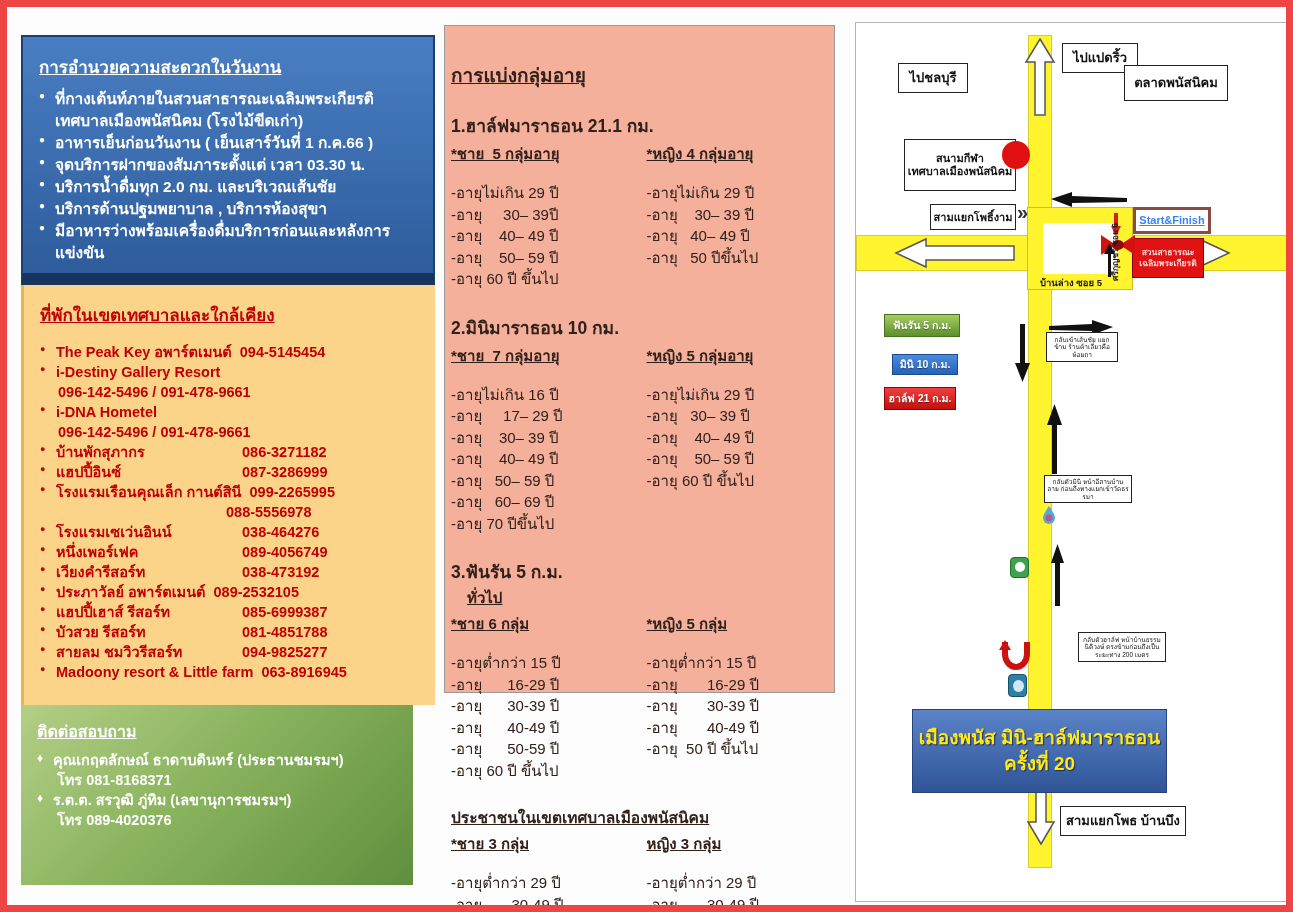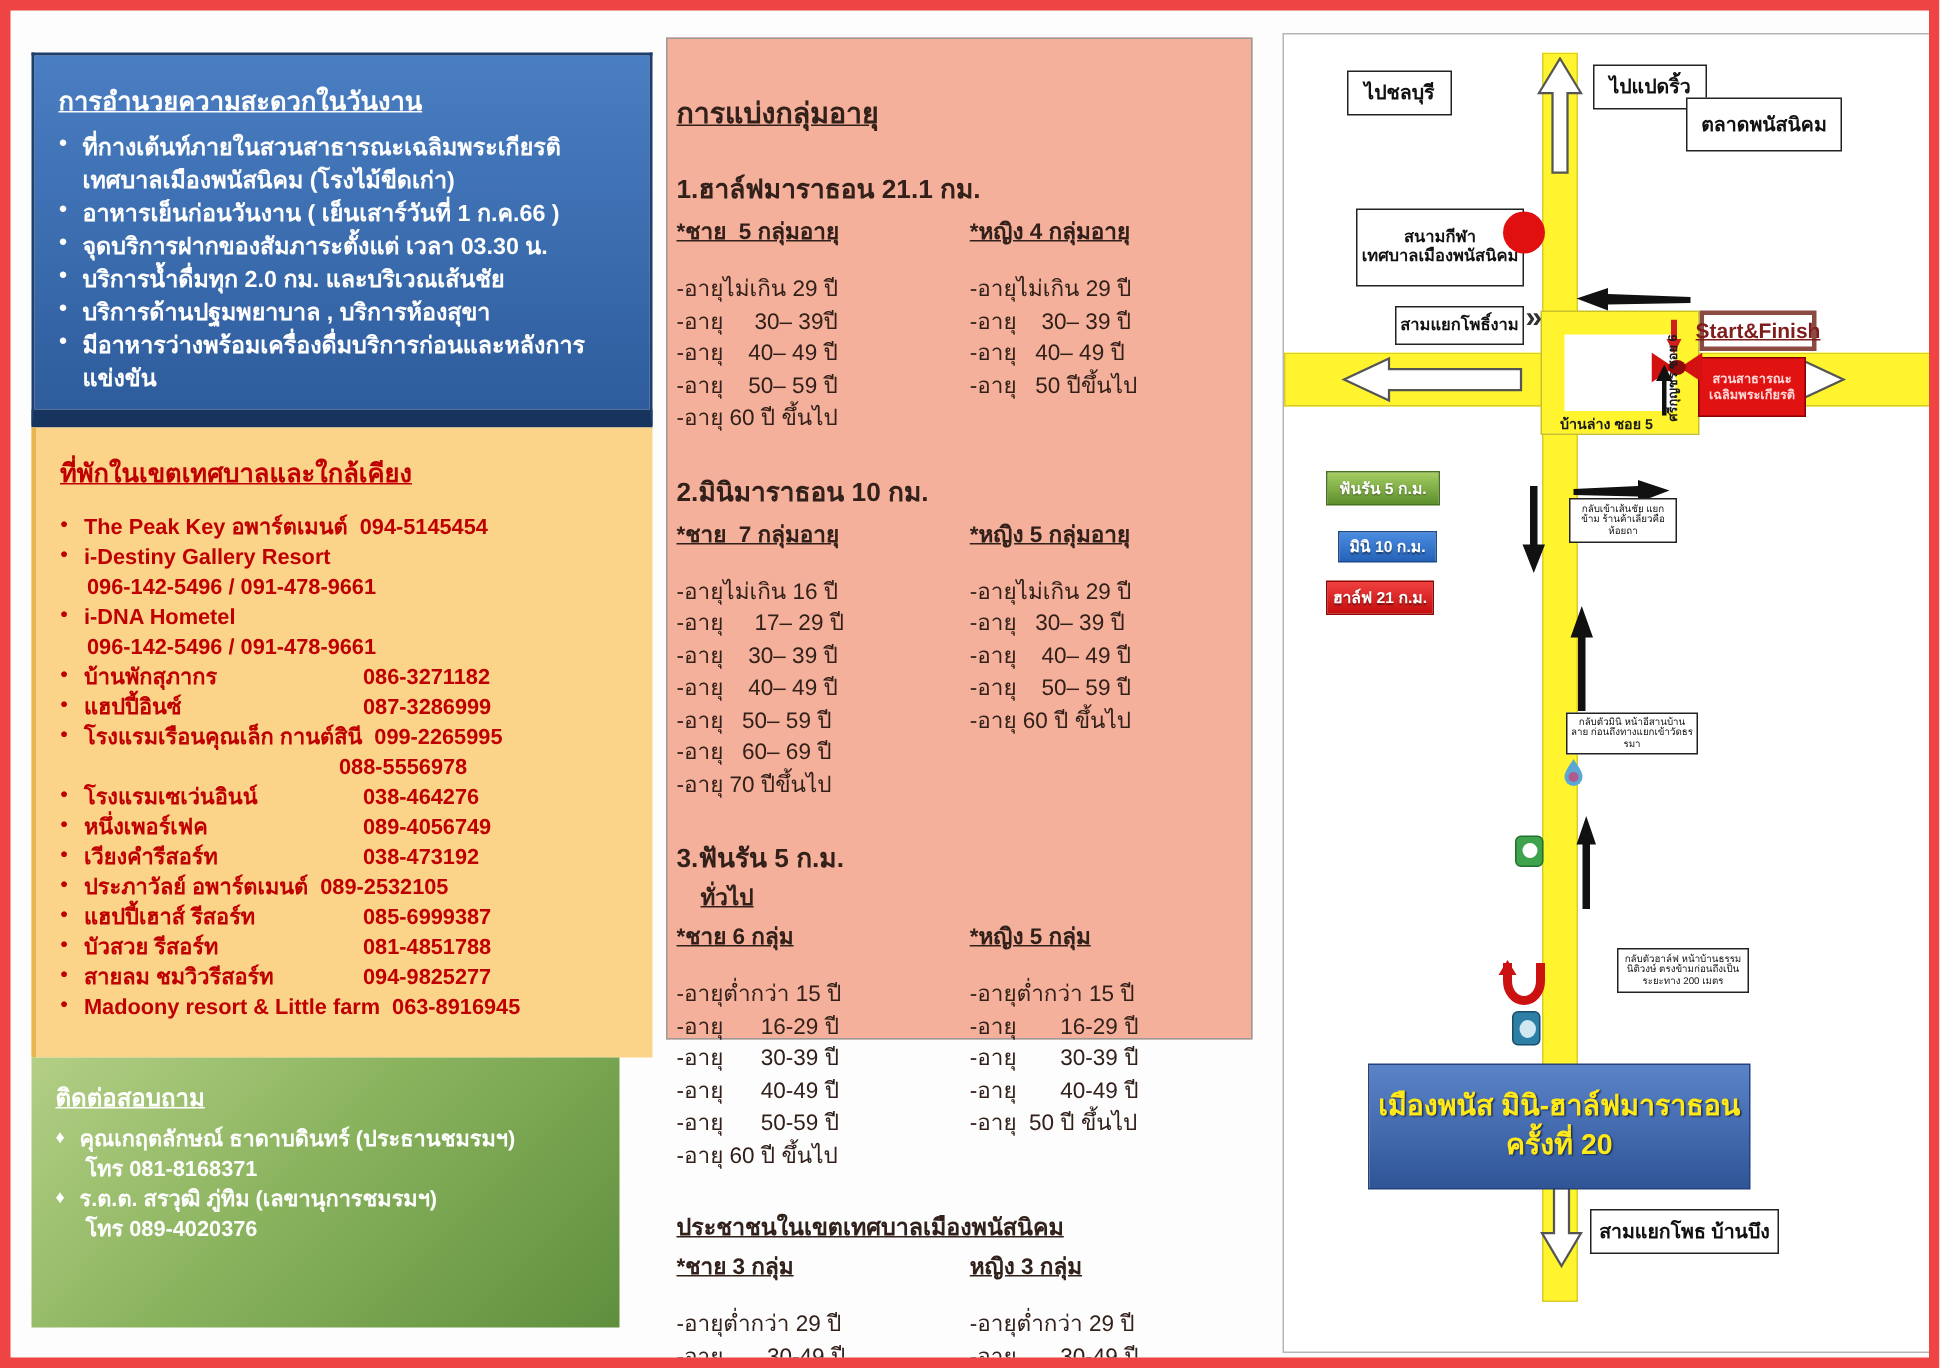--- a/index.html
+++ b/index.html
@@ -66,21 +66,21 @@
   .map-el { position:absolute; }
   .road { background:#fff42e; box-shadow:0 0 0 1px #d8cd2a inset; }
   .ring { border:15px solid #fff42e; background:#fff; outline:1px solid #c9c12b; }
   .map-lbl {
     background:#fff; border:1px solid #222; color:#111;
     font-size:13px; font-weight:bold; display:flex; align-items:center; justify-content:center;
     text-align:center; line-height:1.15;
   }
   .map-lbl.small { font-size:11px; }
   .map-lbl.tiny { font-size:6.5px; font-weight:normal; padding:2px; }
-  .startfinish { color:#7f1d1d; text-decoration:underline; border:3px solid #8b4a42; font-size:14px; }
+  .startfinish { color:#3b82f6; text-decoration:underline; border:3px solid #8b4a42; font-size:11px; }
   .park-box { background:#e01212; border:1px solid #8b0000; color:#ffd7d7; font-size:8.5px; font-weight:bold;
               display:flex; flex-direction:column; align-items:center; justify-content:center; line-height:1.25; text-align:center; }
   .road-text { color:#1a1a1a; font-weight:bold; background:transparent; }
   .soi6 { transform:rotate(-90deg); font-size:8.5px; width:62px; text-align:center; }
   .soi5 { font-size:9.5px; }
   .badge { border-radius:0; color:#fff; font-size:10.5px; font-weight:bold;
            display:flex; align-items:center; justify-content:center; text-shadow:0 1px 1px rgba(0,0,0,.45); }
   .badge.g { background:linear-gradient(180deg,#a5cd63,#5d8f2c); border:1px solid #47701f; }
   .badge.b { background:linear-gradient(180deg,#4a8ce0,#2563b8); border:1px solid #1b4a8d; }
   .badge.r { background:linear-gradient(180deg,#f04040,#c60d0d); border:1px solid #8f0606; }
@@ -279,21 +279,21 @@
       <svg width="98" height="32" viewBox="0 0 98 32">
           <polygon points="96,16 66,2 66,9 2,9 2,23 66,23 66,30" fill="#fff" stroke="#555" stroke-width="1.5"></polygon>
         </svg>
     </div>
     <div class="map-el" style="left:170px;top:768px;width:30px;height:55px;">
       <svg width="30" height="55" viewBox="0 0 30 55">
           <polygon points="15,53 28,31 20,31 20,1 10,1 10,31 2,31" fill="#fff" stroke="#555" stroke-width="1.5"></polygon>
         </svg>
     </div>
 
-    <div class="map-el map-lbl" style="left:42px;top:24px;width:70px;height:30px;">ไปชลบุรี</div>
+    <div class="map-el map-lbl" style="left:42px;top:40px;width:70px;height:30px;">ไปชลบุรี</div>
     <div class="map-el map-lbl" style="left:206px;top:20px;width:76px;height:30px;">ไปแปดริ้ว</div>
     <div class="map-el map-lbl" style="left:268px;top:42px;width:104px;height:36px;">ตลาดพนัสนิคม</div>
 
     <div class="map-el map-lbl small" style="left:48px;top:116px;width:112px;height:52px;flex-direction:column;">
       <span>สนามกีฬา</span>
       <span>เทศบาลเมืองพนัสนิคม</span>
     </div>
     <div class="map-el red-circle" style="left:146px;top:118px;width:28px;height:28px;"></div>
 
     <div class="map-el map-lbl small" style="left:74px;top:181px;width:86px;height:26px;">สามแยกโพธิ์งาม</div>

